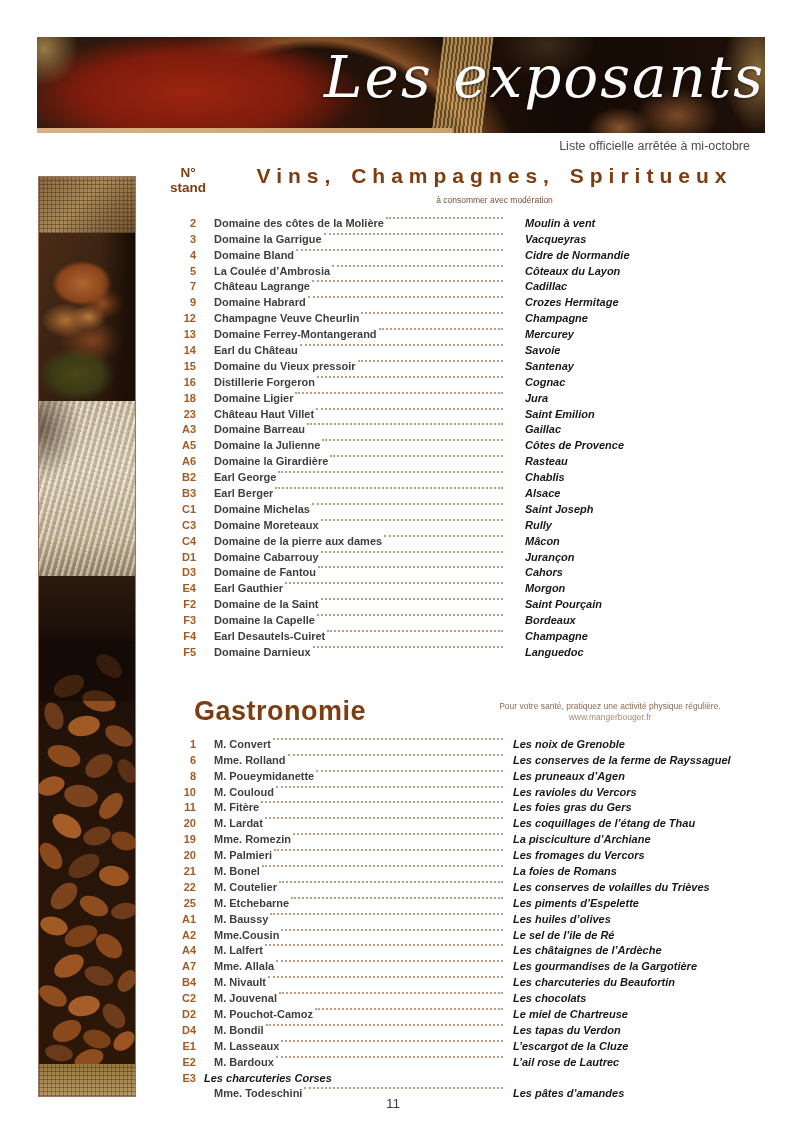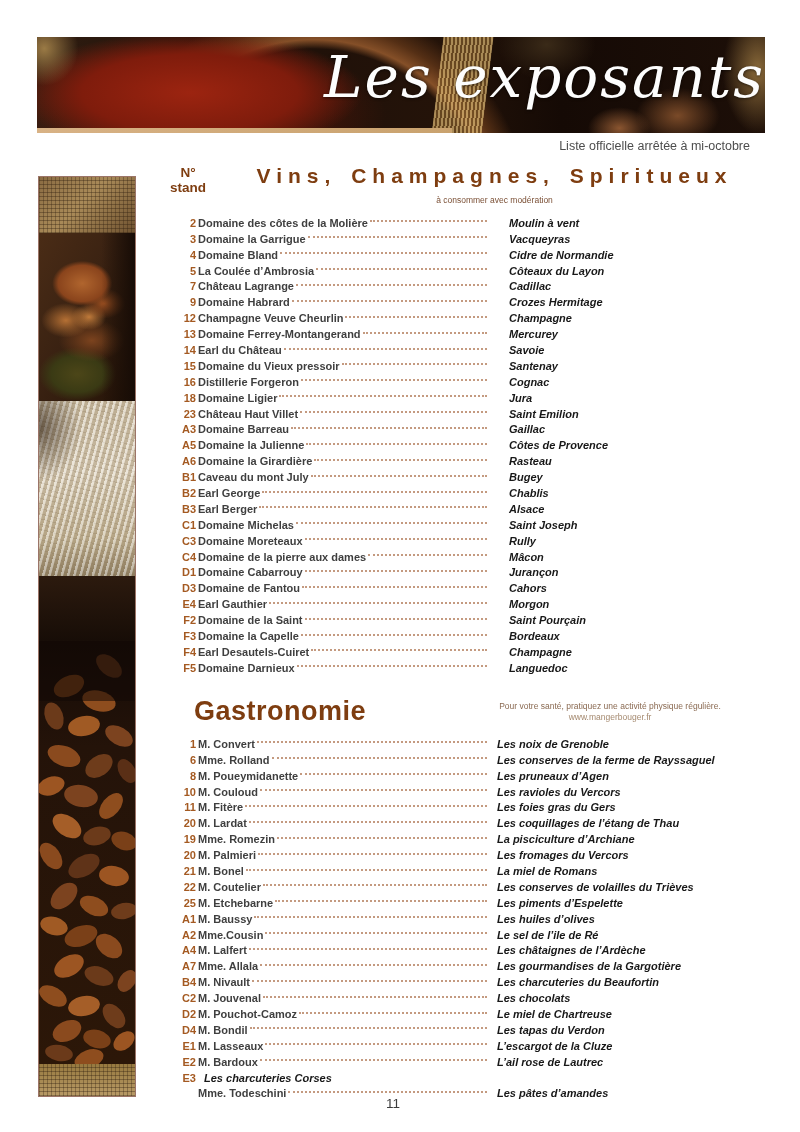--- a/index.html
+++ b/index.html
@@ -105,21 +105,21 @@
     position:absolute; left:450px; top:701px; width:320px; text-align:center;
     font-size:8.5px; color:#8a6a52; line-height:11px;
   }
   .health-note .www{ color:#a58a70; }
   
   .list{ position:absolute; left:158px; width:612px; }
   .list.wines{ top:214px; }
   .list.gastronomy{ top:735px; }
   .row{ display:flex; align-items:flex-end; height:15.9px; font-size:11px; font-weight:bold; }
   .row .stand{ width:38px; text-align:right; color:#a45a22; flex:none; padding-bottom:1px;}
-  .row .namecell{ width:291px; margin-left:2px; display:flex; flex:none; align-items:center; overflow:hidden;}
+  .row .namecell{ width:291px; margin-left:18px; display:flex; flex:none; align-items:flex-start; overflow:hidden;}
   .row .name{ color:#3f3f3f; white-space:nowrap; padding-bottom:1px;}
   .row .dots{ flex:1; border-bottom:2px dotted #c49a80; margin:0 2px 4px 2px; min-width:8px;}
   .row .detail{ flex:1; font-style:italic; color:#181818; white-space:nowrap; padding-bottom:1px;}
   .wines .row .detail{ margin-left:20px; }
   .gastronomy .row .detail{ margin-left:8px; }
   
   .page-number{
     position:absolute; left:348px; top:1096px; width:90px; text-align:center;
     font-size:13.5px; color:#3c3c3c;
   }
@@ -341,28 +341,20 @@
 
       <div class="row">
         <span class="stand">A6</span>
         <span class="namecell">
           <span class="name">Domaine la Girardière</span>
           <span class="dots"></span>
         </span>
         <span class="detail">Rasteau</span>
       </div>
 
-      <div class="row">
-        <span class="stand">B1</span>
-        <span class="namecell">
-          <span class="name">Caveau du mont July</span>
-          <span class="dots"></span>
-        </span>
-        <span class="detail">Bugey</span>
-      </div>
 
       <div class="row">
         <span class="stand">B2</span>
         <span class="namecell">
           <span class="name">Earl George</span>
           <span class="dots"></span>
         </span>
         <span class="detail">Chablis</span>
       </div>
 
@@ -545,21 +537,21 @@
         </span>
         <span class="detail">Les fromages du Vercors</span>
       </div>
 
       <div class="row">
         <span class="stand">21</span>
         <span class="namecell">
           <span class="name">M. Bonel</span>
           <span class="dots"></span>
         </span>
-        <span class="detail">La miel de Romans</span>
+        <span class="detail">La foies de Romans</span>
       </div>
 
       <div class="row">
         <span class="stand">22</span>
         <span class="namecell">
           <span class="name">M. Coutelier</span>
           <span class="dots"></span>
         </span>
         <span class="detail">Les conserves de volailles du Trièves</span>
       </div>

